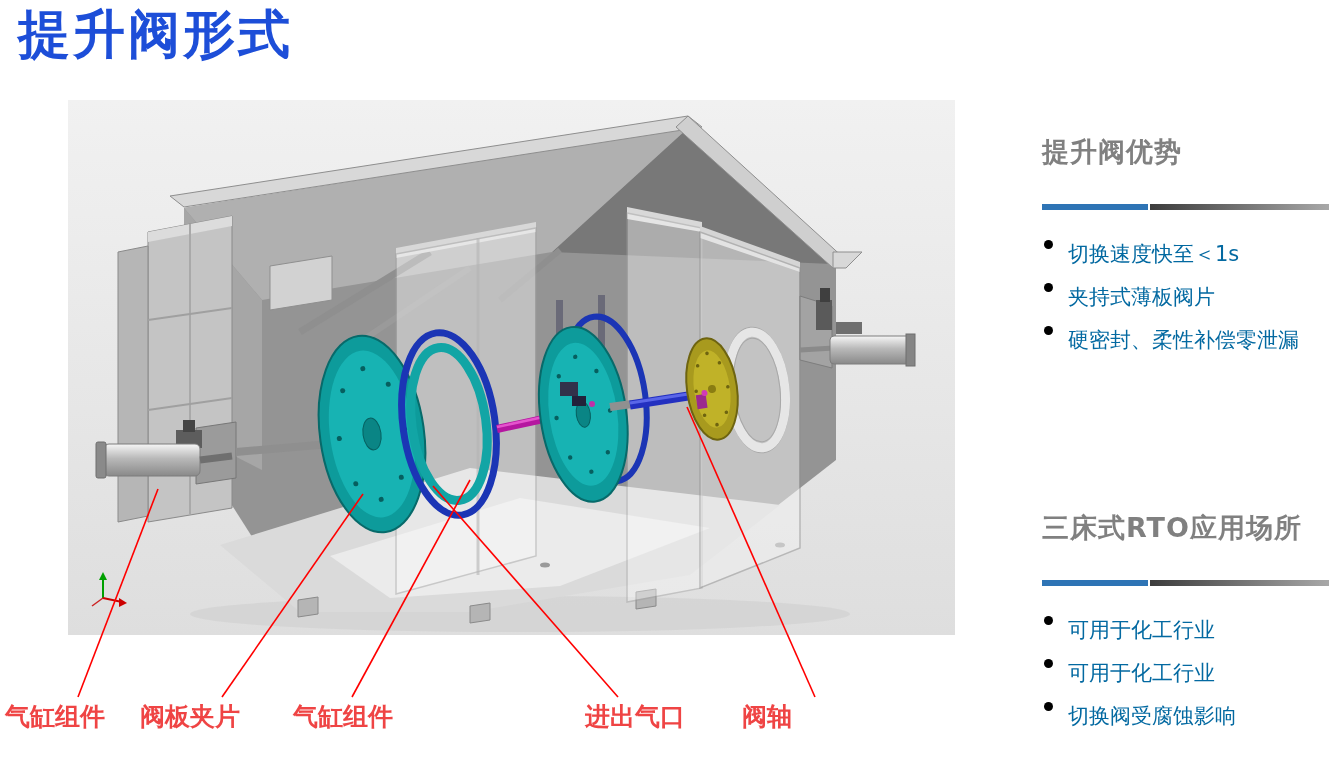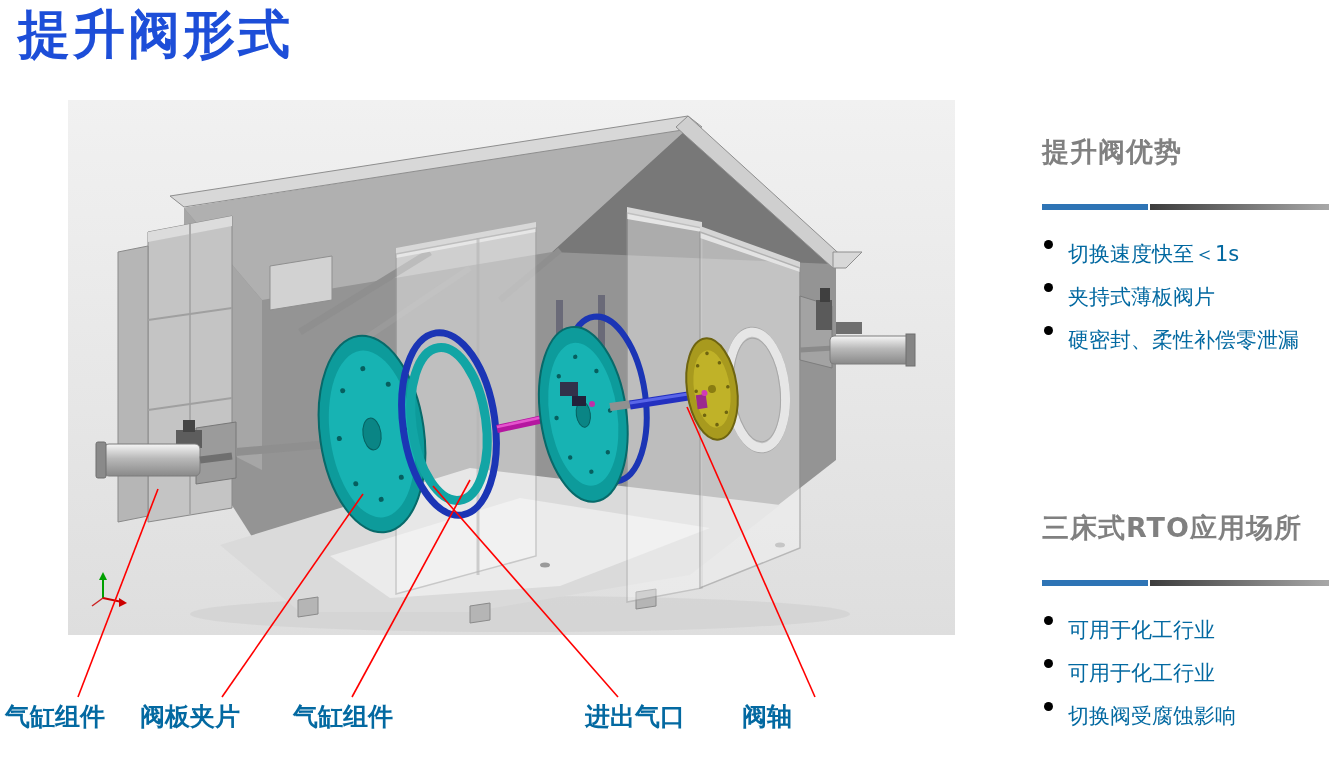--- a/index.html
+++ b/index.html
@@ -1,21 +1,21 @@
 <!DOCTYPE html>
 <html><head>
 <meta charset="utf-8">
 <style>
   html,body{margin:0;padding:0;background:#ffffff;}
   .slide{position:relative;width:1329px;height:762px;background:#ffffff;overflow:hidden;
          font-family:"DejaVu Sans","Liberation Sans",sans-serif;}
   .title{position:absolute;left:18px;top:0;margin:0;font-size:52px;font-weight:900;
          color:#1d4ed8;letter-spacing:3px;white-space:nowrap;}
   .diagram{position:absolute;left:0;top:0;width:1329px;height:762px;}
-  .lbl{position:absolute;top:700px;font-size:25px;font-weight:700;color:#0369a1;white-space:nowrap;}
+  .lbl{position:absolute;top:700px;font-size:25px;font-weight:700;color:#ef4444;white-space:nowrap;}
   .sb{position:absolute;left:1020px;width:298px;margin-left:22px;}
   .sb h2{margin:0 0 34px 0;font-size:27px;font-weight:700;color:#808080;letter-spacing:1px;white-space:nowrap;}
   .bar{display:flex;height:6px;width:292px;}
   .bar-blue{width:106px;background:#2e74b5;}
   .bar-gray{flex:1;margin-left:2px;background:linear-gradient(90deg,#3c3c3c 0%,#ababab 100%);}
   .sb ul{list-style:none;margin:30px 0 0 2px;padding:0;}
   .sb li{display:flex;gap:15px;height:28px;margin-bottom:15px;font-size:21px;color:#0369a1;white-space:nowrap;}
   .dot{width:9px;height:9px;border-radius:50%;background:#000000;flex:none;}
 </style>
 </head>

